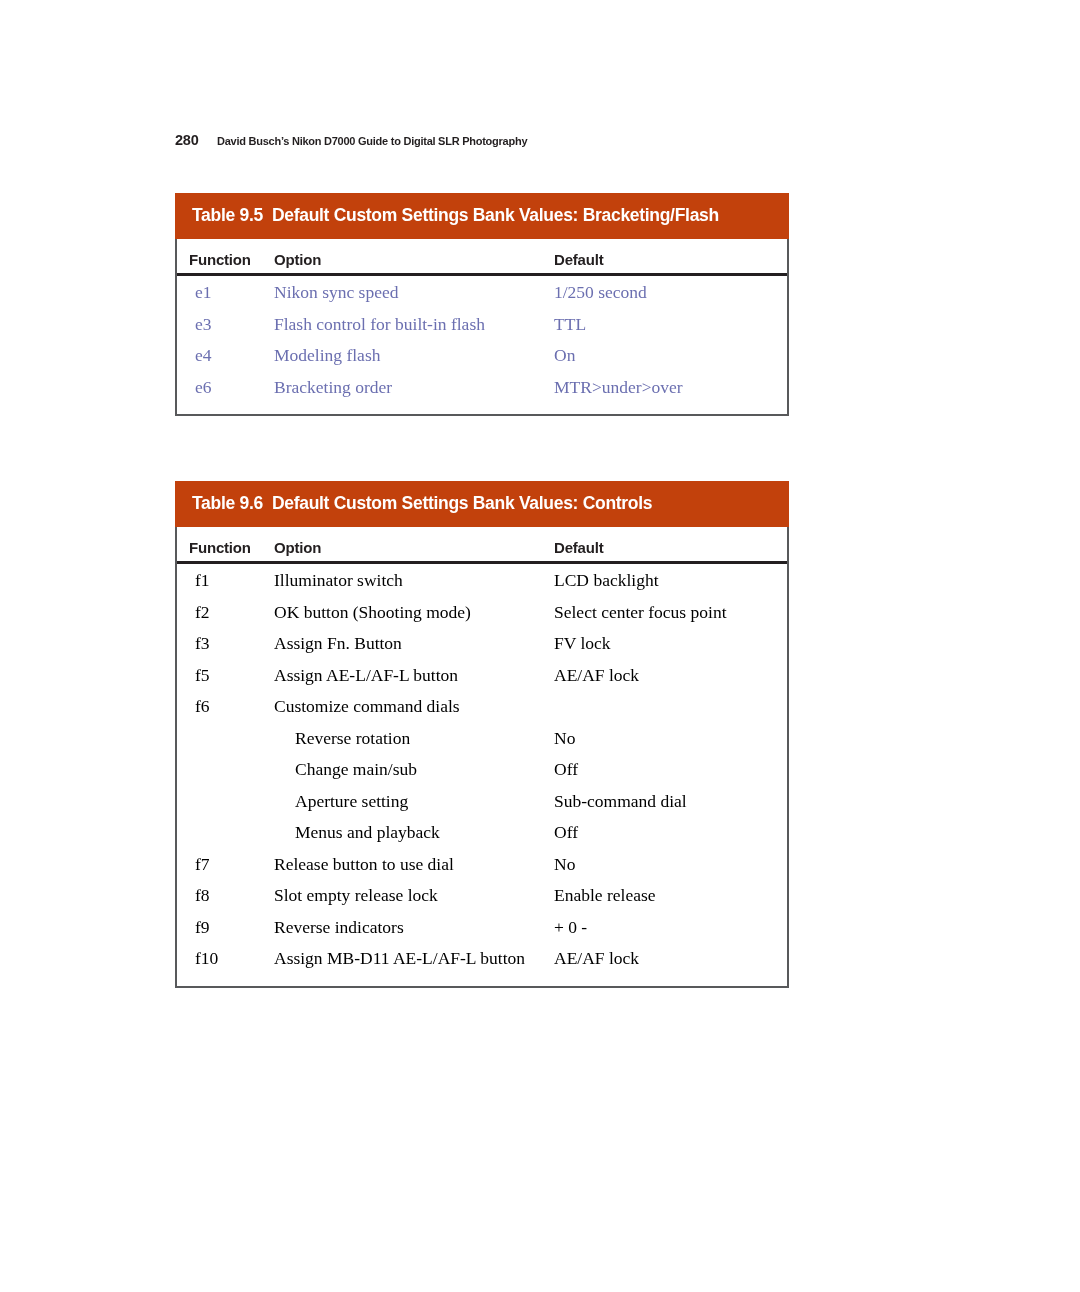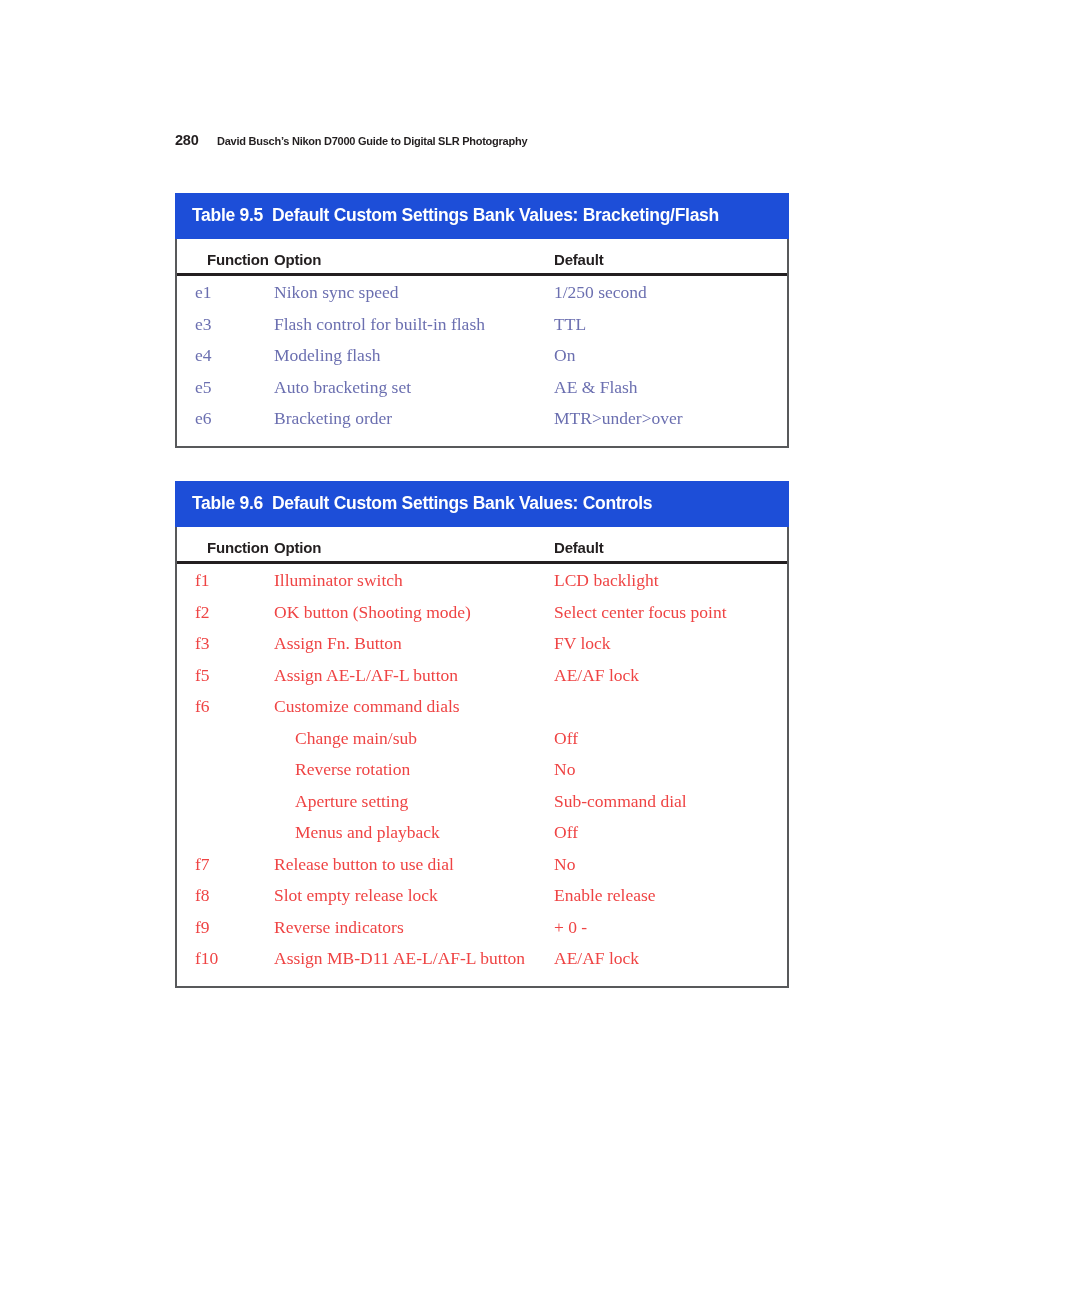--- a/index.html
+++ b/index.html
@@ -49,21 +49,21 @@
   .table-block {
     position: absolute;
     left: 175px;
     width: 614px;
     box-sizing: border-box;
   }
   #table-95 { top: 193px; }
   #table-96 { top: 481px; }
 
   .table-caption {
-    background: #1d4ed8;
+    background: #c2410c;
     color: #ffffff;
     font-family: "Liberation Sans", sans-serif;
     font-weight: bold;
     font-size: 17.5px;
     letter-spacing: -0.3px;
     padding: 12px 0 13px 17px;
     box-sizing: border-box;
   }
   .table-caption .cap-num { margin-right: 9px; }
 
@@ -88,37 +88,37 @@
   table.settings thead th {
     font-family: "Liberation Sans", sans-serif;
     font-weight: bold;
     font-size: 15px;
     letter-spacing: -0.2px;
     color: #231f20;
     text-align: left;
     padding: 12px 0 5px 0;
     border-bottom: 3px solid #231f20;
   }
-  table.settings thead th.th-func { padding-left: 30px; }
+  table.settings thead th.th-func { padding-left: 12px; }
 
   table.settings tbody td {
     font-family: "Liberation Serif", serif;
     font-size: 17.5px;
     line-height: 1.0;
     padding: 8px 0 6px 0;
     vertical-align: baseline;
     white-space: nowrap;
   }
   table.settings tbody tr:first-child td { }
   table.settings tbody td.td-func { padding-left: 18px; }
   table.settings tbody td.td-opt.sub { padding-left: 21px; }
 
   
   #table-95 table.settings tbody td { color: #6b6fb0; }
-  #table-96 table.settings tbody td { color: #ef4444; }
+  #table-96 table.settings tbody td { color: #000000; }
 </style>
 </head>
 <body>
 
 <div class="page">
 
   <div class="running-head">
     <span class="folio">280</span>
     <span class="book-title">David Busch’s Nikon D7000 Guide to Digital SLR Photography</span>
   </div>
@@ -151,25 +151,20 @@
               <td class="td-func">e3</td>
               <td class="td-opt">Flash control for built-in flash</td>
               <td class="td-def">TTL</td>
             </tr>
             <tr>
               <td class="td-func">e4</td>
               <td class="td-opt">Modeling flash</td>
               <td class="td-def">On</td>
             </tr>
             <tr>
-              <td class="td-func">e5</td>
-              <td class="td-opt">Auto bracketing set</td>
-              <td class="td-def">AE &amp; Flash</td>
-            </tr>
-            <tr>
               <td class="td-func">e6</td>
               <td class="td-opt">Bracketing order</td>
               <td class="td-def">MTR&gt;under&gt;over</td>
             </tr>
           </tbody>
       </table>
     </div>
   </div>
 
   <div class="table-block" id="table-96">
@@ -211,27 +206,27 @@
               <td class="td-opt">Assign AE-L/AF-L button</td>
               <td class="td-def">AE/AF lock</td>
             </tr>
             <tr>
               <td class="td-func">f6</td>
               <td class="td-opt">Customize command dials</td>
               <td class="td-def"></td>
             </tr>
             <tr>
               <td class="td-func"></td>
+              <td class="td-opt sub">Reverse rotation</td>
+              <td class="td-def">No</td>
+            </tr>
+            <tr>
+              <td class="td-func"></td>
               <td class="td-opt sub">Change main/sub</td>
               <td class="td-def">Off</td>
-            </tr>
-            <tr>
-              <td class="td-func"></td>
-              <td class="td-opt sub">Reverse rotation</td>
-              <td class="td-def">No</td>
             </tr>
             <tr>
               <td class="td-func"></td>
               <td class="td-opt sub">Aperture setting</td>
               <td class="td-def">Sub-command dial</td>
             </tr>
             <tr>
               <td class="td-func"></td>
               <td class="td-opt sub">Menus and playback</td>
               <td class="td-def">Off</td>

